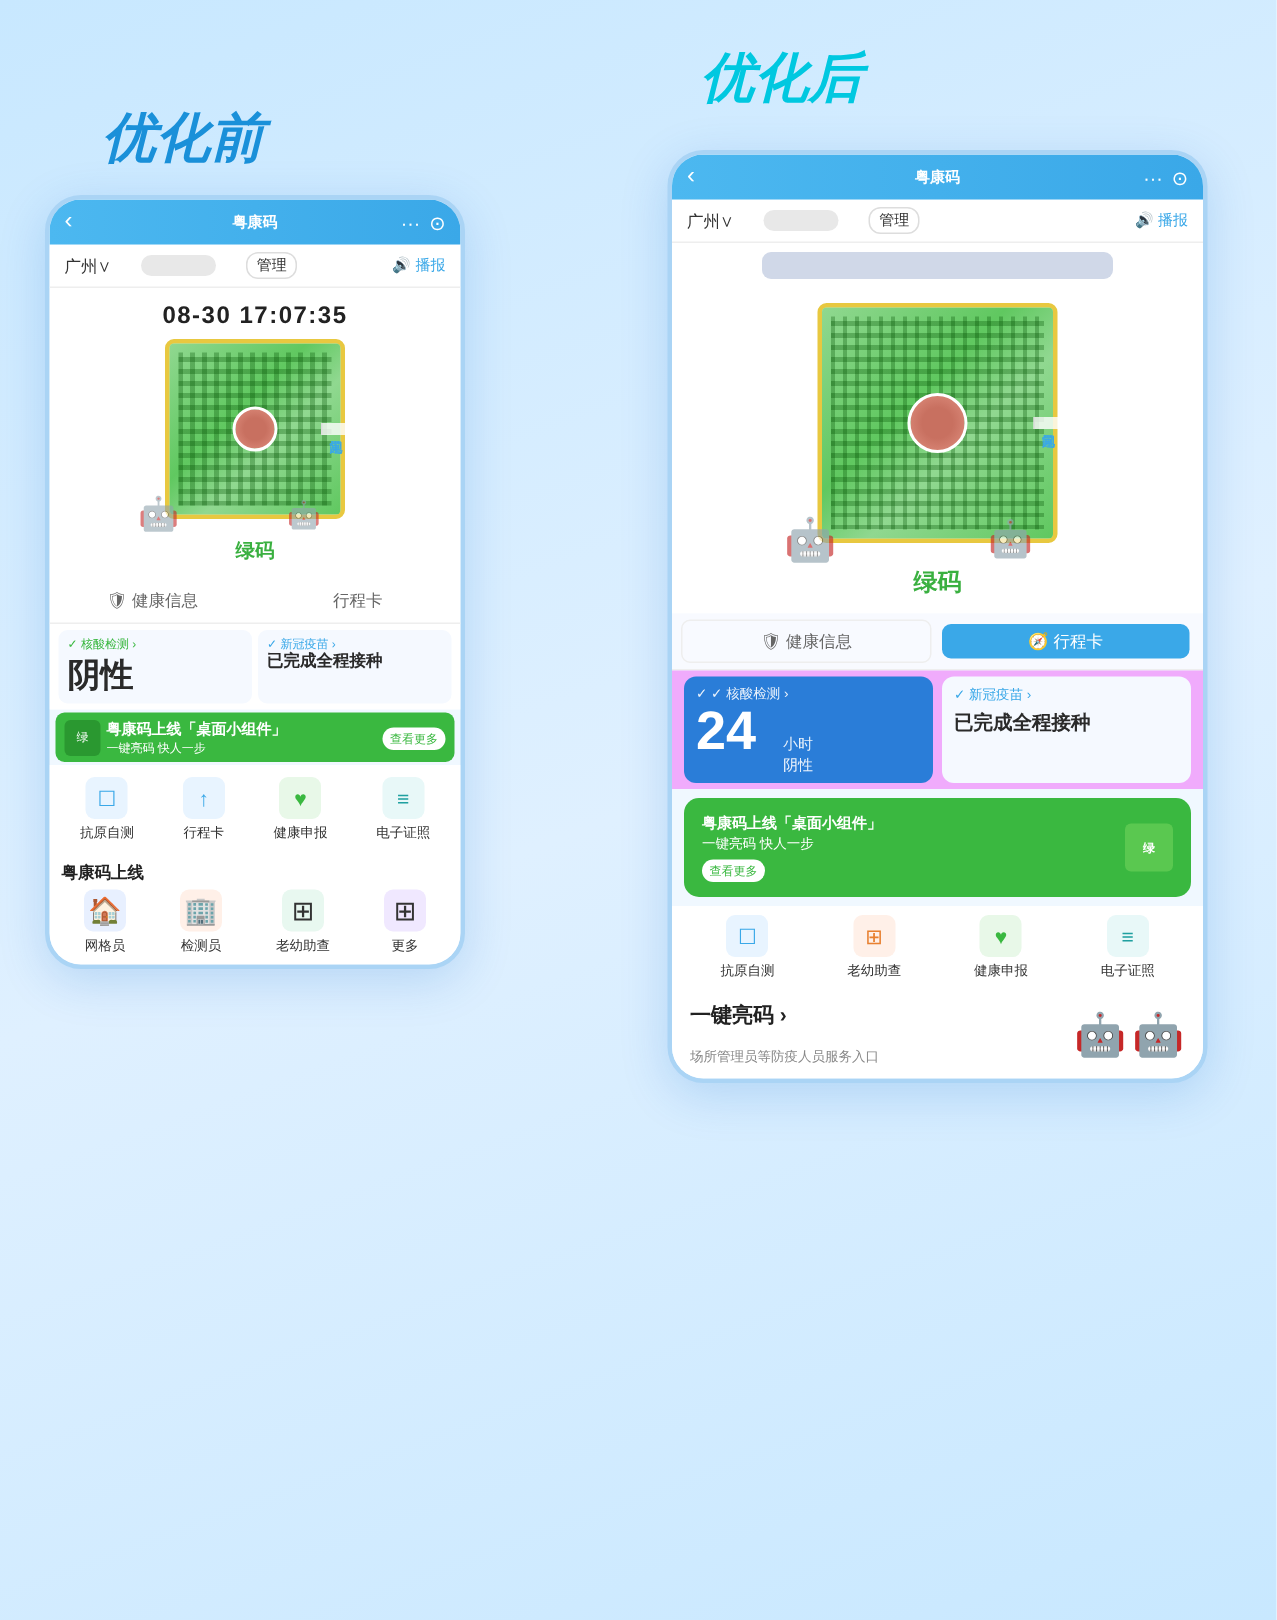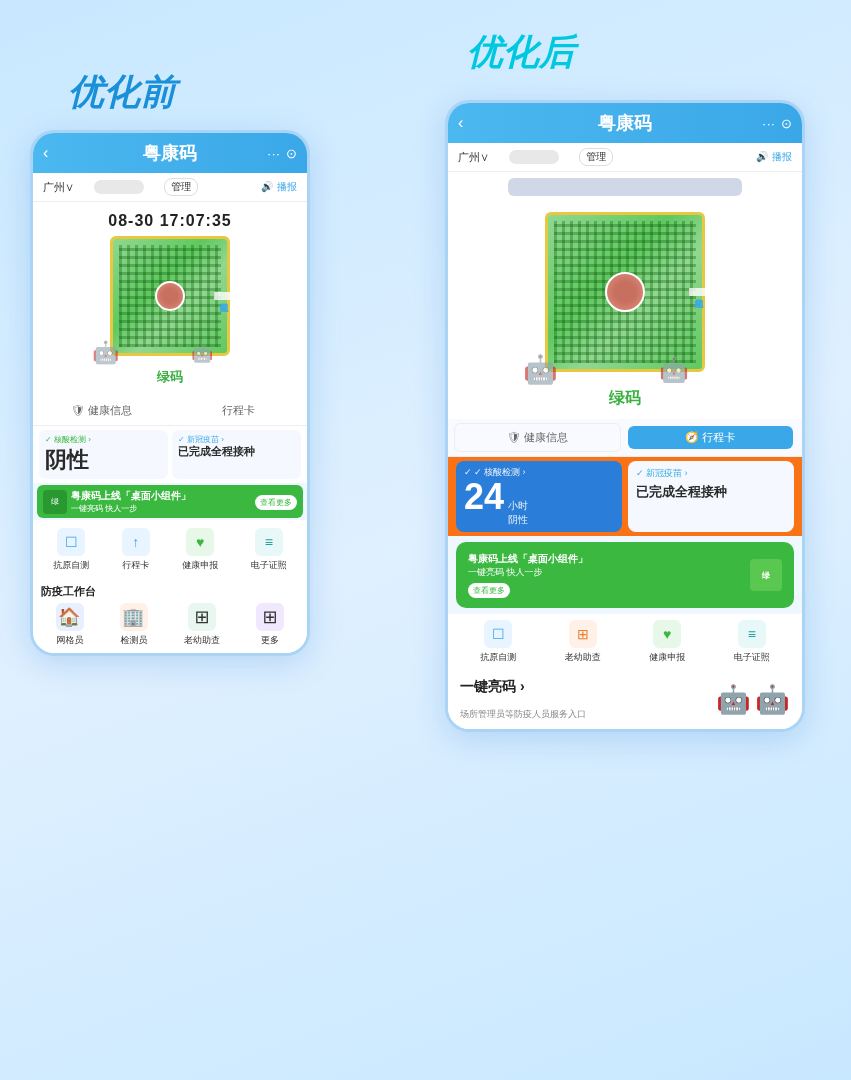--- a/index.html
+++ b/index.html
@@ -81,21 +81,21 @@
       font-size: 14px;
     }
     .phone-topbar .back-arrow {
       position: absolute;
       left: 10px;
       font-size: 16px;
       color: white;
     }
     .phone-topbar .title {
       font-weight: bold;
-      font-size: 18px;
+      font-size: 10px;
     }
     .phone-topbar .icons-right {
       position: absolute;
       right: 10px;
       display: flex;
       gap: 6px;
       align-items: center;
       font-size: 13px;
     }
 
@@ -378,20 +378,21 @@
     
     .big-number {
       font-size: 36px;
       font-weight: bold;
       color: white;
       line-height: 1;
     }
     .small-unit {
       font-size: 10px;
       color: rgba(255,255,255,0.9);
+      margin-left: 14px;
     }
 
     
     .name-area {
       background: white;
       padding: 6px 10px;
       text-align: center;
     }
     .name-blur-bar {
       background: #d0d8e8;
@@ -497,21 +498,21 @@
         <div class="icon-box icon-box-green">♥</div>
         <span>健康申报</span>
       </div>
       <div class="icon-item">
         <div class="icon-box icon-box-teal">≡</div>
         <span>电子证照</span>
       </div>
     </div>
 
     <div style="background:white; padding:4px 8px 6px;">
-      <div class="work-title">防疫工作台</div>
+      <div class="work-title">粤康码上线</div>
       <div class="work-grid">
         <div class="icon-item">
           <div class="icon-box" style="background:#e8f0ff; font-size:18px;">🏠</div>
           <span>网格员</span>
         </div>
         <div class="icon-item">
           <div class="icon-box" style="background:#fff0e8; font-size:18px;">🏢</div>
           <span>检测员</span>
         </div>
         <div class="icon-item">
@@ -566,21 +567,21 @@
       <div class="tab-item" style="border:1px solid #eee; border-radius:6px; padding:4px 6px; flex:1; text-align:center; font-size:11px; color:#666; display:flex; align-items:center; justify-content:center; gap:3px;">
         <span>🛡</span>
         <span>健康信息</span>
       </div>
       <div class="tab-item active" style="border-radius:6px; padding:4px 6px; flex:1; text-align:center; font-size:11px; display:flex; align-items:center; justify-content:center; gap:3px;">
         <span>🧭</span>
         <span>行程卡</span>
       </div>
     </div>
 
-    <div class="health-row" style="padding:4px 8px; gap:6px; background:#f97316;">
+    <div class="health-row" style="padding:4px 8px; gap:6px; background:#f0abfc;">
 
       <div class="health-card-blue">
         <div class="health-tag-white">
           <span>✓ </span>
           <span>✓ 核酸检测 ›</span>
         </div>
         <div style="display:flex; align-items:baseline; gap:4px;">
           <div class="big-number">24</div>
           <div style="display:flex; flex-direction:column;">
             <span class="small-unit">小时</span>

